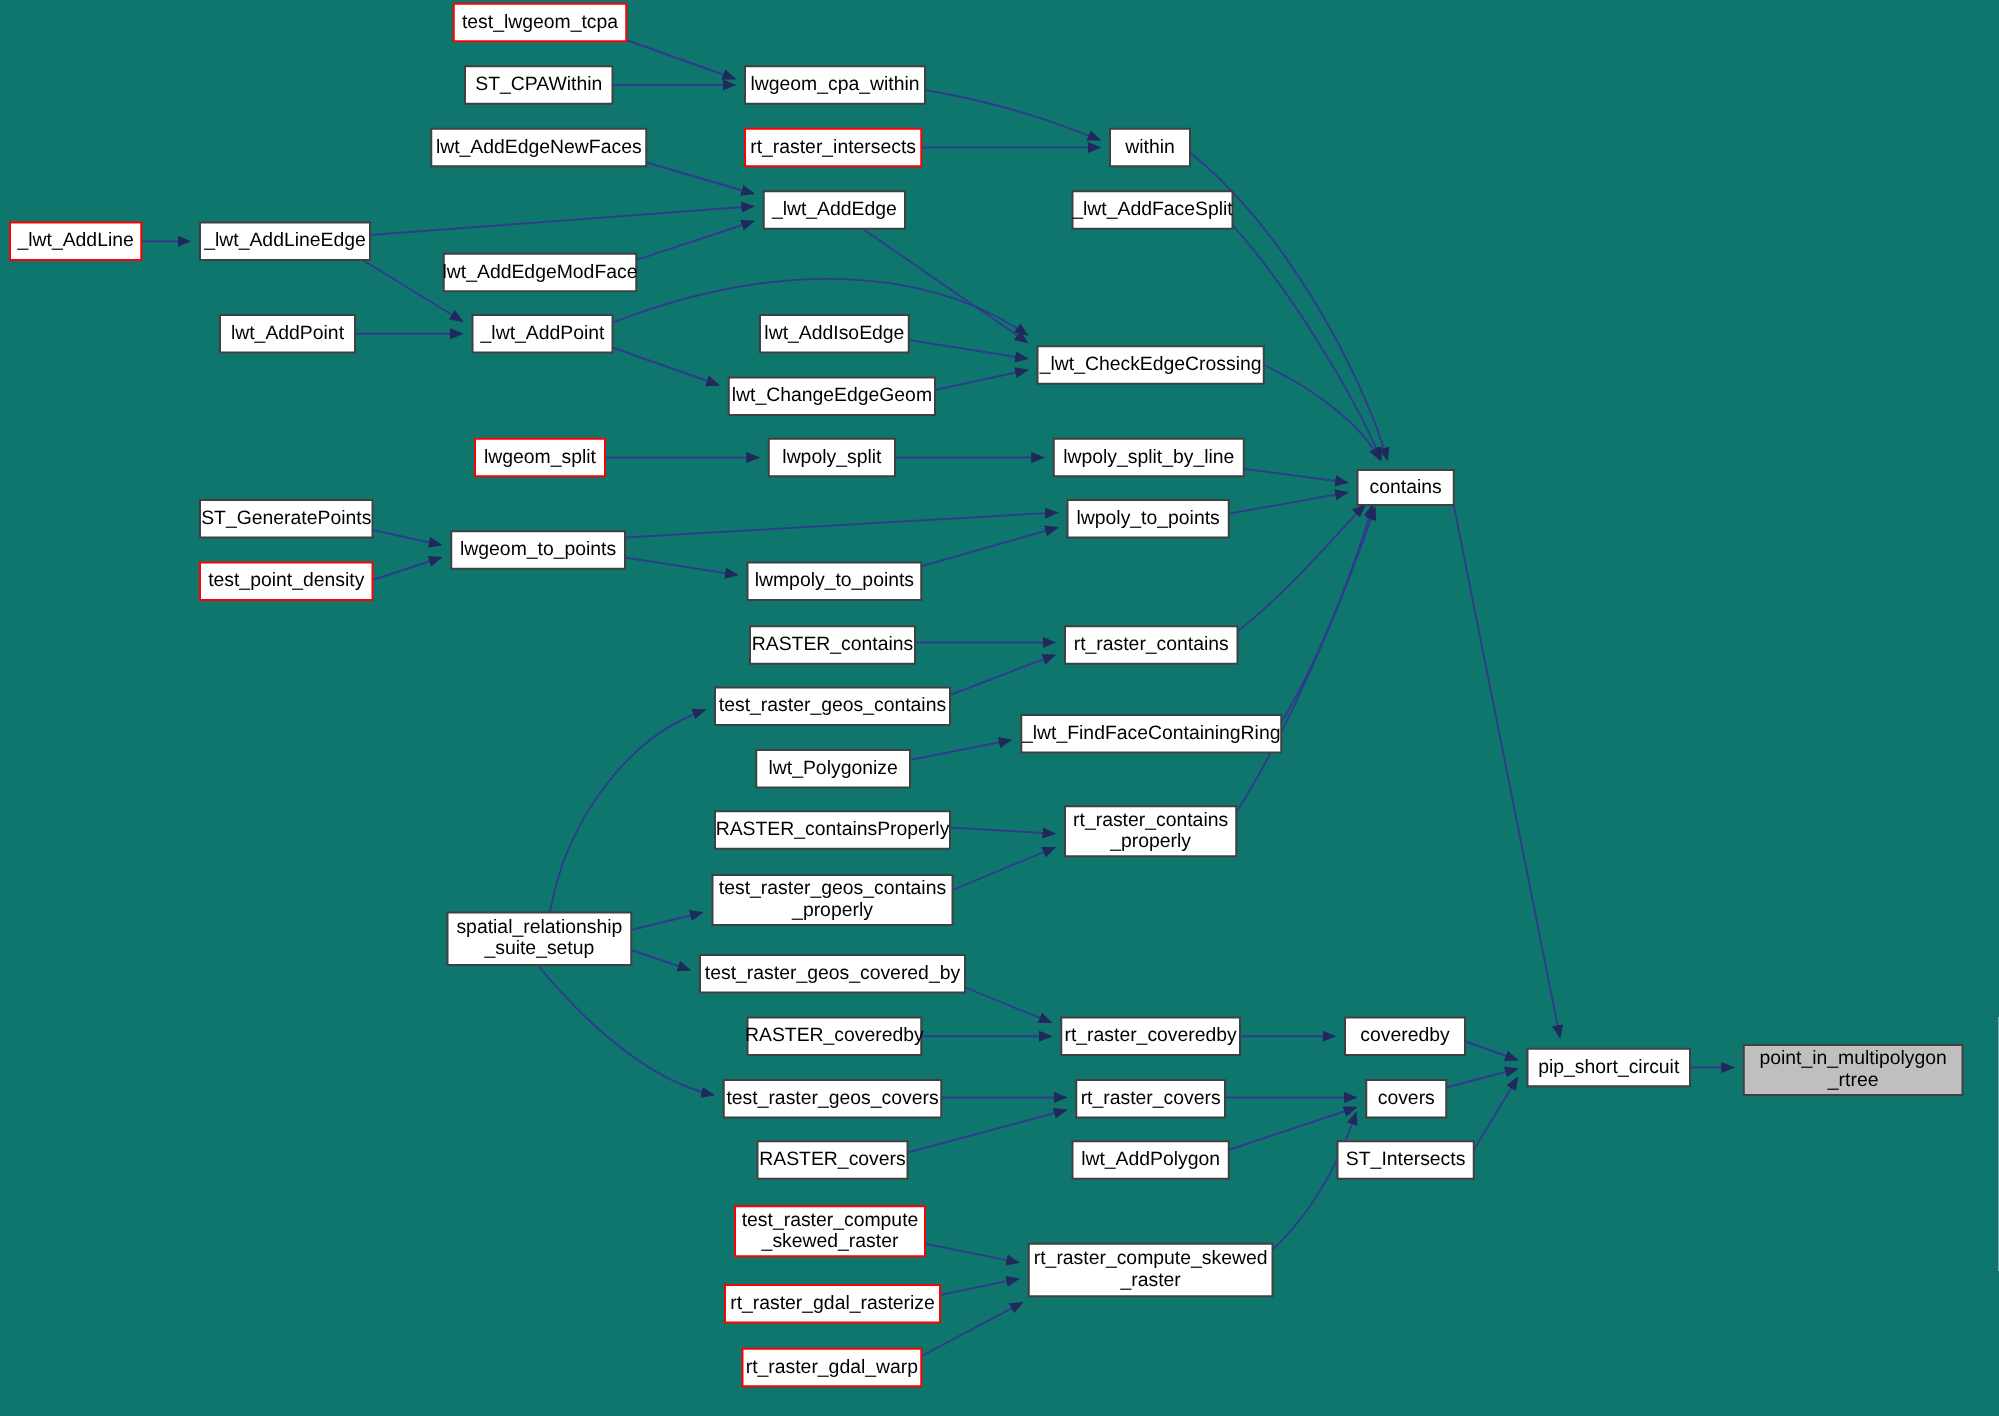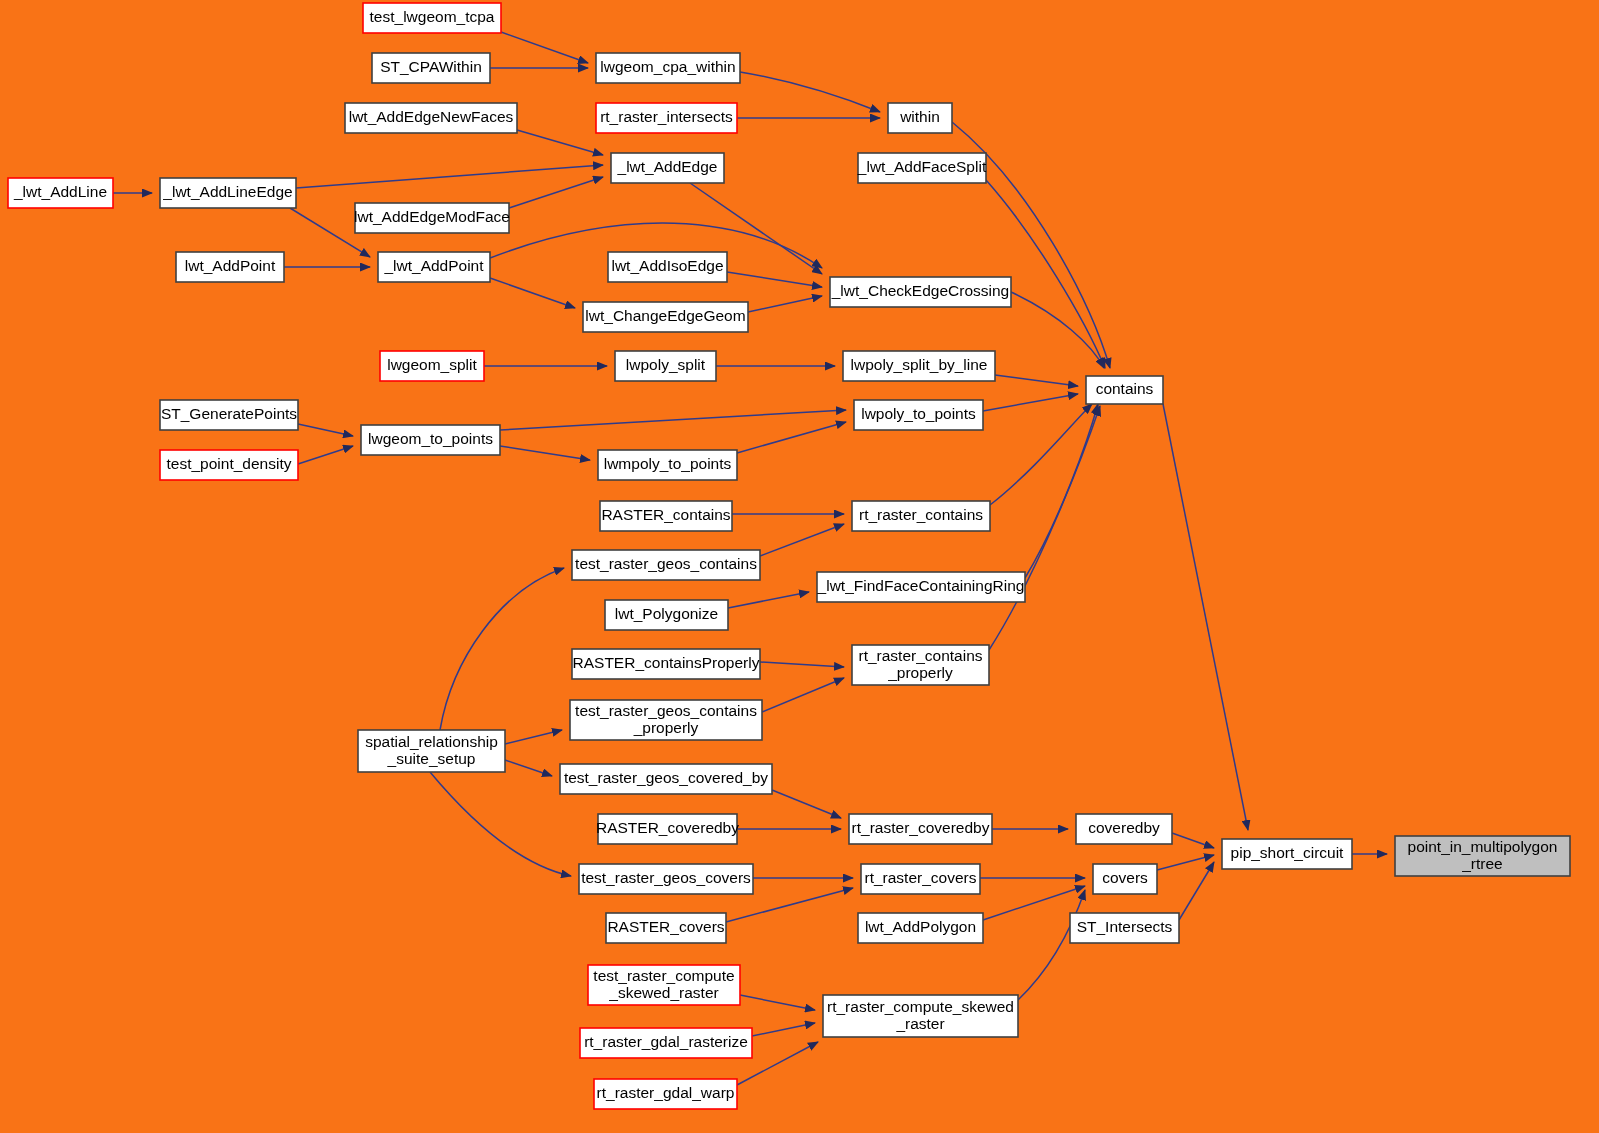--- a/index.html
+++ b/index.html
@@ -4,21 +4,21 @@
 <style>
   html, body {
     margin: 0;
     padding: 0;
     background: #ffffff;
   }
   #canvas-wrap {
     position: relative;
     width: 1599px;
     height: 1133px;
-    background: #f97316;
+    background: #0f766e;
     overflow: hidden;
     font-family: "Liberation Sans", sans-serif;
   }
   svg#graph {
     position: absolute;
     top: 0; left: 0;
     width: 1599px;
     height: 1133px;
   }
   .node-rect {

